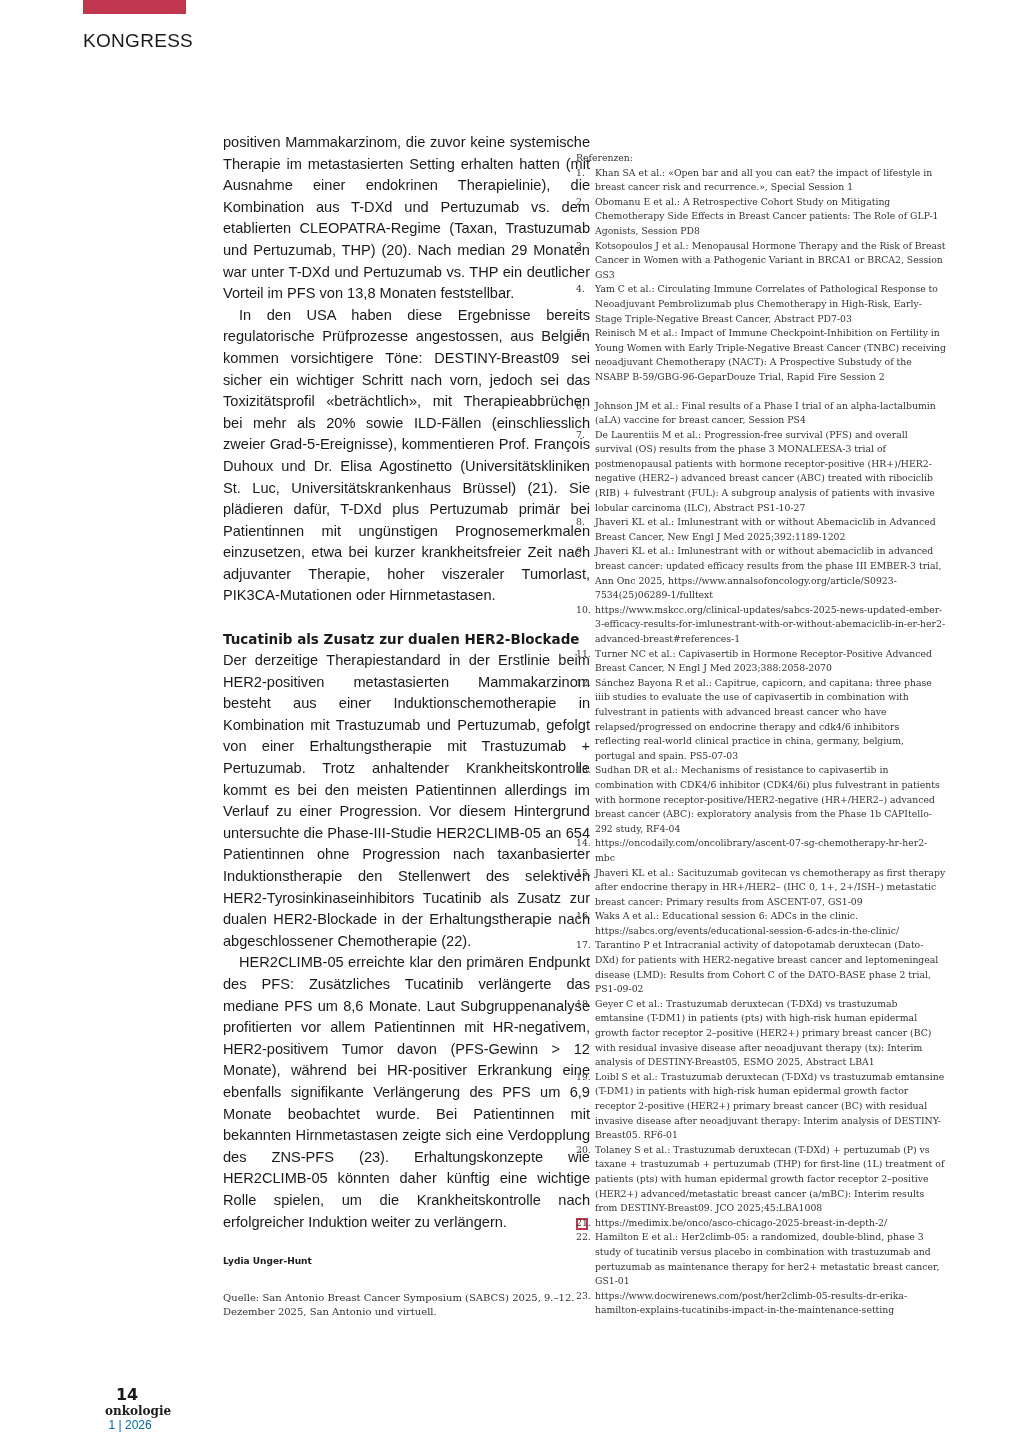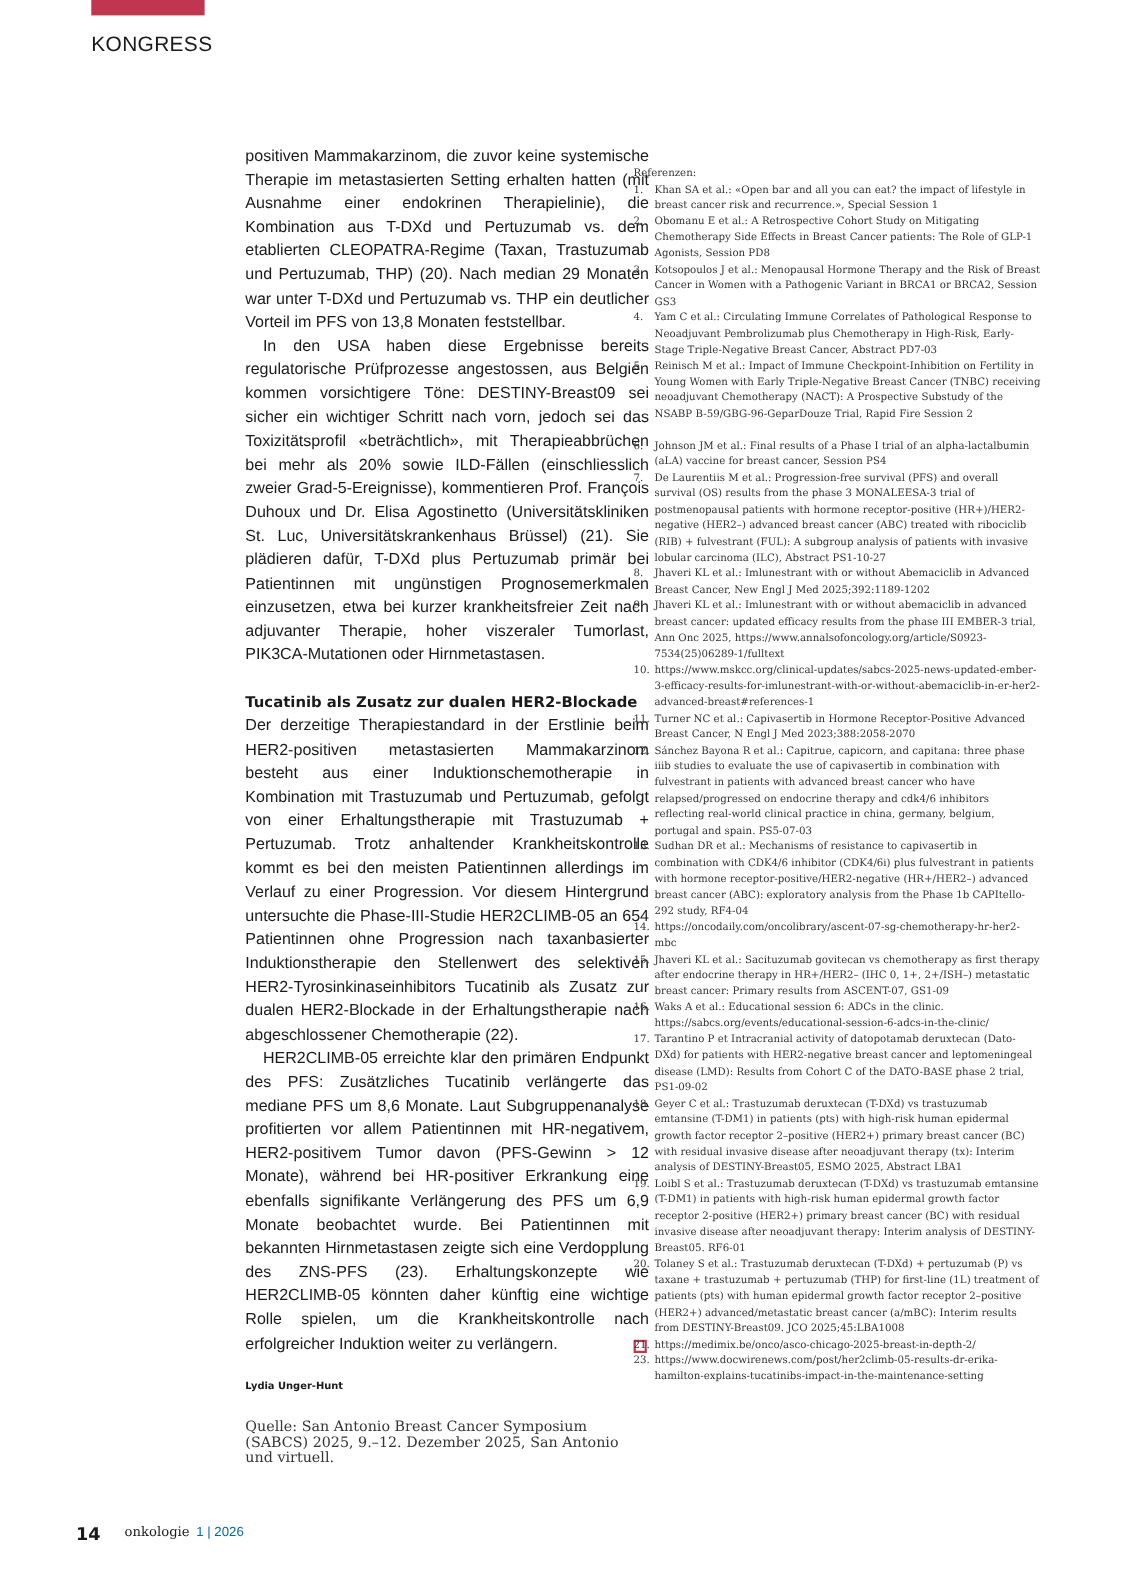--- a/index.html
+++ b/index.html
@@ -5,30 +5,30 @@
     html, body { margin: 0; padding: 0; background: #ffffff; }
     body { width: 1024px; height: 1448px; position: relative; overflow: hidden; color: #1a1a1a; }
     .top-bar { position: absolute; left: 83px; top: 0; width: 103px; height: 14px; background: #c0364f; }
     .section-label { position: absolute; left: 83px; top: 30px; font-family: "Liberation Sans", sans-serif; font-size: 19px; letter-spacing: 0.3px; color: #1a1a1a; font-weight: normal; }
     .main-col { position: absolute; left: 191px; top: 132px; width: 367px; font-family: "Liberation Sans", sans-serif; font-size: 14.6px; line-height: 21.6px; color: #1a1a1a; margin-left: 32px; }
     .main-col p { margin: 0; text-align: justify; hyphens: manual; }
     .main-col p.indent { text-indent: 16px; }
     .main-col h2 { font-family: "DejaVu Sans", sans-serif; font-size: 13.5px; font-weight: bold; margin: 22px 0 0 0; line-height: 21px; }
     .end-mark { display: inline-block; width: 8px; height: 8px; border: 2px solid #c0364f; float: right; margin-top: 6px; margin-right: 2px; }
     .author { font-family: "DejaVu Sans", sans-serif; font-size: 9px; font-weight: bold; margin-top: 18px; }
-    .source { font-family: "DejaVu Serif", serif; font-size: 13px; line-height: 14px; margin-top: 18px; color: #333; }
+    .source { font-family: "DejaVu Serif", serif; font-size: 10px; line-height: 14px; margin-top: 18px; color: #333; }
     .ref-col { position: absolute; left: 576px; top: 135px; width: 370px; font-family: "DejaVu Serif", serif; font-size: 9.3px; line-height: 14.6px; color: #333; }
     .ref-col .ref-title { margin: 16px 0 0 0; }
     .ref-col ol { list-style: none; margin: 0; padding: 0; }
     .ref-col li { position: relative; padding-left: 19px; margin: 0; }
     .ref-col li .num { position: absolute; left: 0; top: 0; }
     .ref-col li.gap { margin-top: 14px; }
-    .footer { position: absolute; left: 69px; top: 1385px; display: flex; align-items: flex-start; }
+    .footer { position: absolute; left: 83px; top: 1385px; display: flex; align-items: center; flex-direction: column; }
     .page-num { font-family: "DejaVu Sans", sans-serif; font-size: 16px; font-weight: bold; color: #1a1a1a; }
-    .journal { font-family: "DejaVu Serif", serif; font-size: 12px; font-weight: normal; margin-left: 22px; color: #1a1a1a; }
+    .journal { font-family: "DejaVu Serif", serif; font-size: 12px; font-weight: bold; margin-left: 22px; color: #1a1a1a; }
     .issue { font-family: "Liberation Sans", sans-serif; font-size: 12px; margin-left: 6px; color: #0369a1; }
   </style>
 </head>
 <body>
 
 <div class="top-bar"></div>
 <div class="section-label">KONGRESS</div>
 
 <div class="main-col">
   <p>positiven Mammakarzinom, die zuvor keine systemische Therapie im metastasierten Setting erhalten hatten (mit Ausnahme einer endokrinen Therapielinie), die Kombination aus T-DXd und Pertuzumab vs. dem etablierten CLEOPATRA-Regime (Taxan, Trastuzumab und Pertuzumab, THP) (20). Nach median 29 Monaten war unter T-DXd und Pertuzumab vs. THP ein deutlicher Vorteil im PFS von 13,8 Monaten feststellbar.</p>
@@ -57,20 +57,21 @@
     <li><span class="num">12.</span><span>Sánchez Bayona R et al.: Capitrue, capicorn, and capitana: three phase iiib studies to evaluate the use of capivasertib in combination with fulvestrant in patients with advanced breast cancer who have relapsed/progressed on endocrine therapy and cdk4/6 inhibitors reflecting real-world clinical practice in china, germany, belgium, portugal and spain. PS5-07-03</span></li>
     <li><span class="num">13.</span><span>Sudhan DR et al.: Mechanisms of resistance to capivasertib in combination with CDK4/6 inhibitor (CDK4/6i) plus fulvestrant in patients with hormone receptor-positive/HER2-negative (HR+/HER2–) advanced breast cancer (ABC): exploratory analysis from the Phase 1b CAPItello-292 study, RF4-04</span></li>
     <li><span class="num">14.</span><span>https://oncodaily.com/oncolibrary/ascent-07-sg-chemotherapy-hr-her2-mbc</span></li>
     <li><span class="num">15.</span><span>Jhaveri KL et al.: Sacituzumab govitecan vs chemotherapy as first therapy after endocrine therapy in HR+/HER2– (IHC 0, 1+, 2+/ISH–) metastatic breast cancer: Primary results from ASCENT-07, GS1-09</span></li>
     <li><span class="num">16.</span><span>Waks A et al.: Educational session 6: ADCs in the clinic. https://sabcs.org/events/educational-session-6-adcs-in-the-clinic/</span></li>
     <li><span class="num">17.</span><span>Tarantino P et Intracranial activity of datopotamab deruxtecan (Dato-DXd) for patients with HER2-negative breast cancer and leptomeningeal disease (LMD): Results from Cohort C of the DATO-BASE phase 2 trial, PS1-09-02</span></li>
     <li><span class="num">18.</span><span>Geyer C et al.: Trastuzumab deruxtecan (T-DXd) vs trastuzumab emtansine (T-DM1) in patients (pts) with high-risk human epidermal growth factor receptor 2–positive (HER2+) primary breast cancer (BC) with residual invasive disease after neoadjuvant therapy (tx): Interim analysis of DESTINY-Breast05, ESMO 2025, Abstract LBA1</span></li>
     <li><span class="num">19.</span><span>Loibl S et al.: Trastuzumab deruxtecan (T-DXd) vs trastuzumab emtansine (T-DM1) in patients with high-risk human epidermal growth factor receptor 2-positive (HER2+) primary breast cancer (BC) with residual invasive disease after neoadjuvant therapy: Interim analysis of DESTINY-Breast05. RF6-01</span></li>
     <li><span class="num">20.</span><span>Tolaney S et al.: Trastuzumab deruxtecan (T-DXd) + pertuzumab (P) vs taxane + trastuzumab + pertuzumab (THP) for first-line (1L) treatment of patients (pts) with human epidermal growth factor receptor 2–positive (HER2+) advanced/metastatic breast cancer (a/mBC): Interim results from DESTINY-Breast09. JCO 2025;45:LBA1008</span></li>
     <li><span class="num">21.</span><span>https://medimix.be/onco/asco-chicago-2025-breast-in-depth-2/</span></li>
+    <li><span class="num">22.</span><span>Hamilton E et al.: Her2climb-05: a randomized, double-blind, phase 3 study of tucatinib versus placebo in combination with trastuzumab and pertuzumab as maintenance therapy for her2+ metastatic breast cancer, GS1-01</span></li>
     <li><span class="num">23.</span><span>https://www.docwirenews.com/post/her2climb-05-results-dr-erika-hamilton-explains-tucatinibs-impact-in-the-maintenance-setting</span></li>
   </ol>
 </div>
 
 <div class="footer">
   <span class="page-num">14</span>
   <span class="journal">onkologie</span>
   <span class="issue">1 | 2026</span>
 </div>
 

